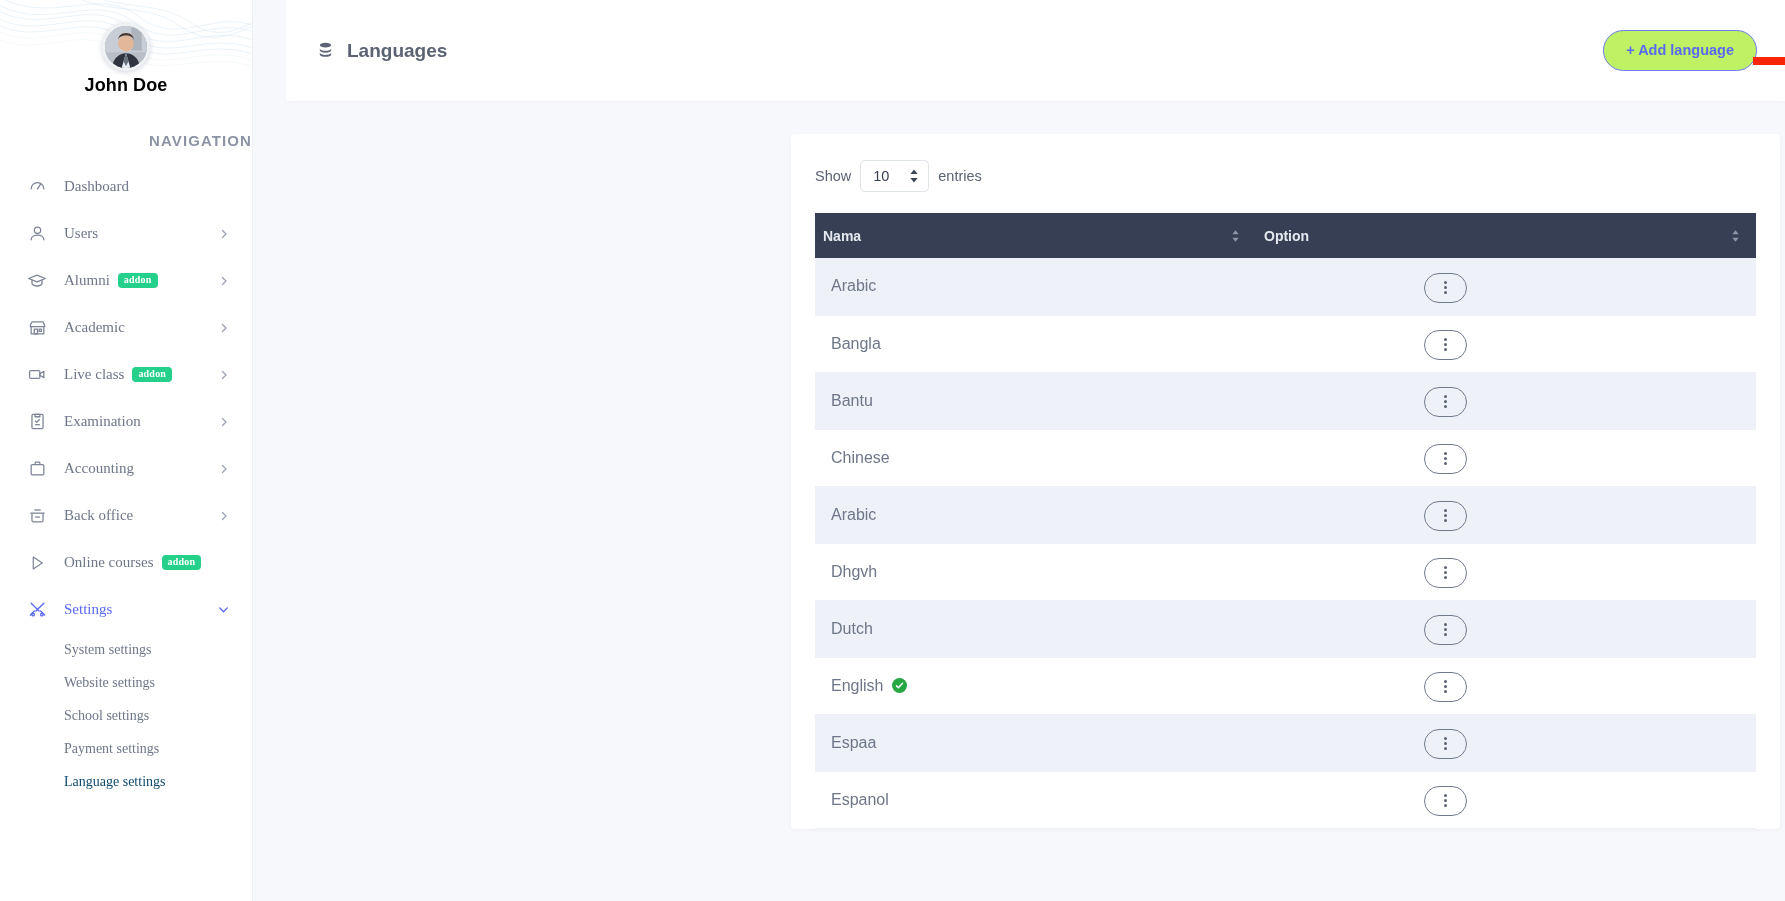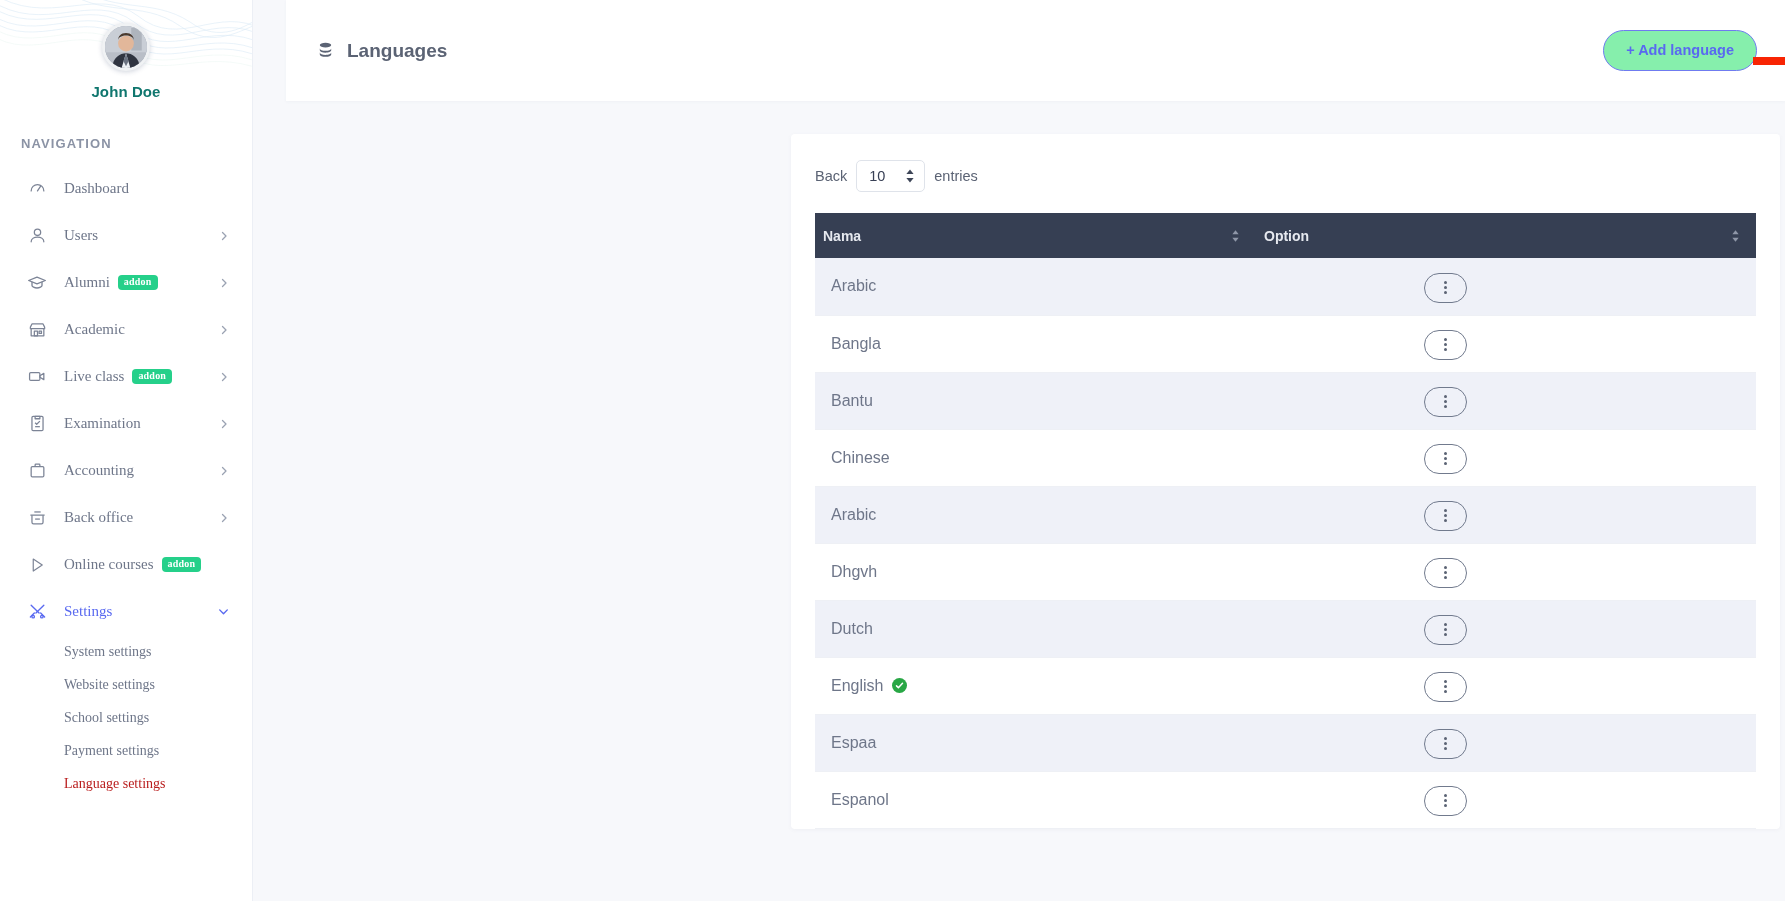--- a/index.html
+++ b/index.html
@@ -30,28 +30,29 @@
   .avatar {
     width: 48px; height: 48px; border-radius: 50%;
     margin: 0 auto; overflow: hidden;
     border: 3px solid rgba(255,255,255,.85);
     box-shadow: 0 1px 5px rgba(40,60,100,.22);
     background: #9aa6b4;
     position: relative;
   }
   .avatar svg { display: block; width: 100%; height: 100%; }
   .profile-name {
-    margin-top: 12px;
-    font-size: 15px; font-weight: bold; color: #0f766e;
+    margin-top: 4px;
+    font-size: 18px; font-weight: bold; color: #000000;
     letter-spacing: .1px;
   }
   .nav-label {
     margin: 36px 0 0 21px;
-    font-size: 13px; font-weight: bold; letter-spacing: 1.1px;
+    font-size: 15px; font-weight: bold; letter-spacing: 1.1px;
     color: #8b93a5;
+    text-align: right;
   }
   .nav { margin-top: 14px; font-family: Liberation Serif, serif; }
   .nav-item {
     display: flex; align-items: center;
     height: 47px; padding: 0 22px 0 26px;
     cursor: pointer; position: relative;
     text-decoration: none;
   }
   .nav-item .ico {
     width: 22px; height: 22px; flex: 0 0 22px;
@@ -75,21 +76,21 @@
   .chev {
     margin-left: auto; color: #9aa2b2;
     display: flex; align-items: center;
   }
   .subnav { padding-bottom: 10px; }
   .subnav-item {
     display: block; height: 33px; line-height: 33px;
     padding-left: 64px; font-size: 14px; color: #6e7689;
     cursor: pointer; text-decoration: none;
   }
-  .subnav-item.active { color: #b91c1c; }
+  .subnav-item.active { color: #0c4a6e; }
 
   
   .main {
     flex: 1 1 auto; height: 901px; position: relative;
     background: #f7f8fb; overflow: hidden;
   }
   .topbar {
     margin: 0 0 0 33px;
     height: 101px; background: #fff;
     display: flex; align-items: center;
@@ -99,21 +100,21 @@
   .page-title {
     display: flex; align-items: center;
     font-size: 19px; font-weight: bold; color: #5b6374;
   }
   .page-title .db-ico {
     margin-right: 12px; color: #5b6374; display: flex; align-items: center;
   }
   .topbar-right { margin-left: auto; display: flex; align-items: center; }
   .btn-add {
     border: 1px solid #6f7bf0; color: #5969f0;
-    background: #86efac; border-radius: 22px;
+    background: #bef264; border-radius: 22px;
     font-size: 14.5px; font-weight: bold;
     padding: 11px 22px 12px; cursor: pointer;
     font-family: "Liberation Sans", sans-serif;
     white-space: nowrap;
   }
   .arrow-anno {
     position: absolute; left: 1500px; top: 46px;
     width: 130px; height: 30px; pointer-events: none; z-index: 5;
   }
 
@@ -437,21 +438,21 @@
         <rect x="0" y="11" width="86" height="8"></rect>
         <path d="M80,3 L106,15 L80,27 Z"></path>
       </g>
     </svg>
 
     <div class="content">
       <section class="card">
 
         <div class="table-controls">
           <div class="show-entries">
-            <span>Back</span>
+            <span>Show</span>
             <span class="select-box">
               <select>
                 <option>10</option>
                 <option>25</option>
                 <option>50</option>
                 <option>100</option>
               </select>
               <span class="caret">
                 <svg width="10" height="16" viewBox="0 0 10 16" fill="currentColor">
                     <path d="M5 1.5 L8.6 6 L1.4 6 Z"></path>

